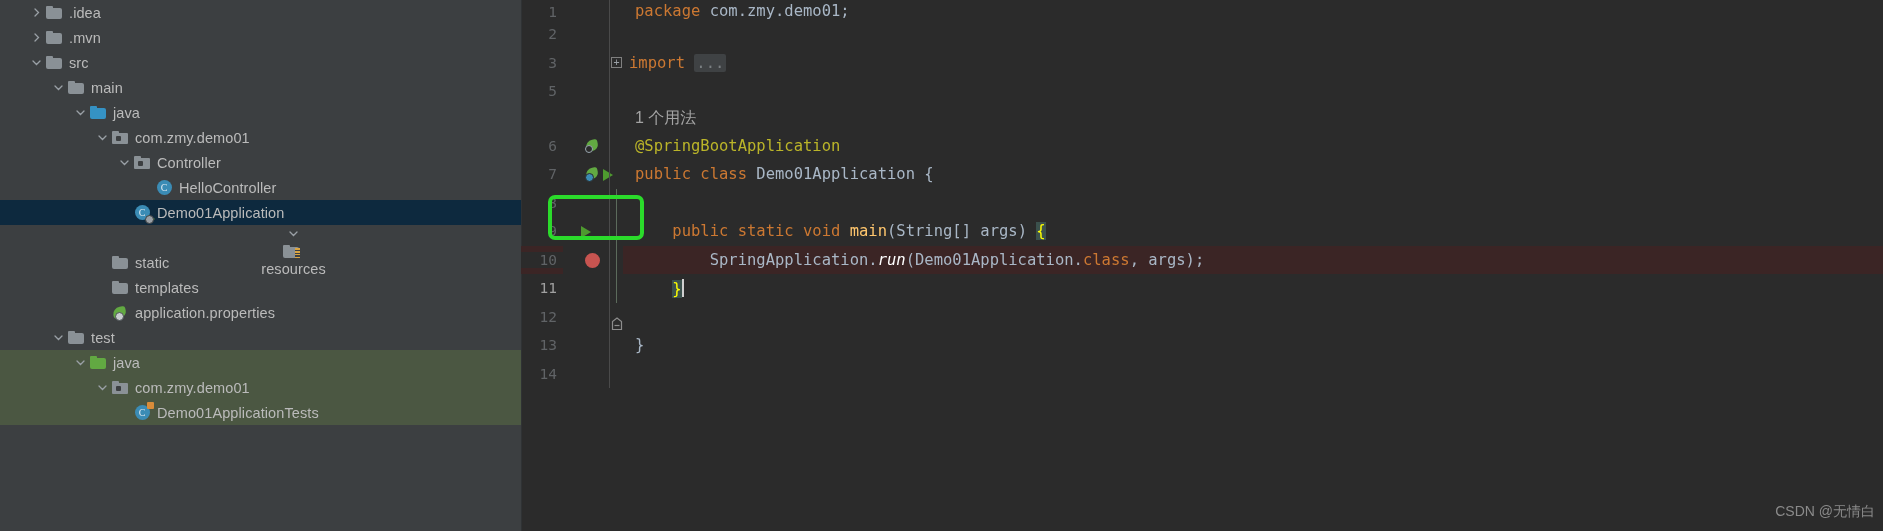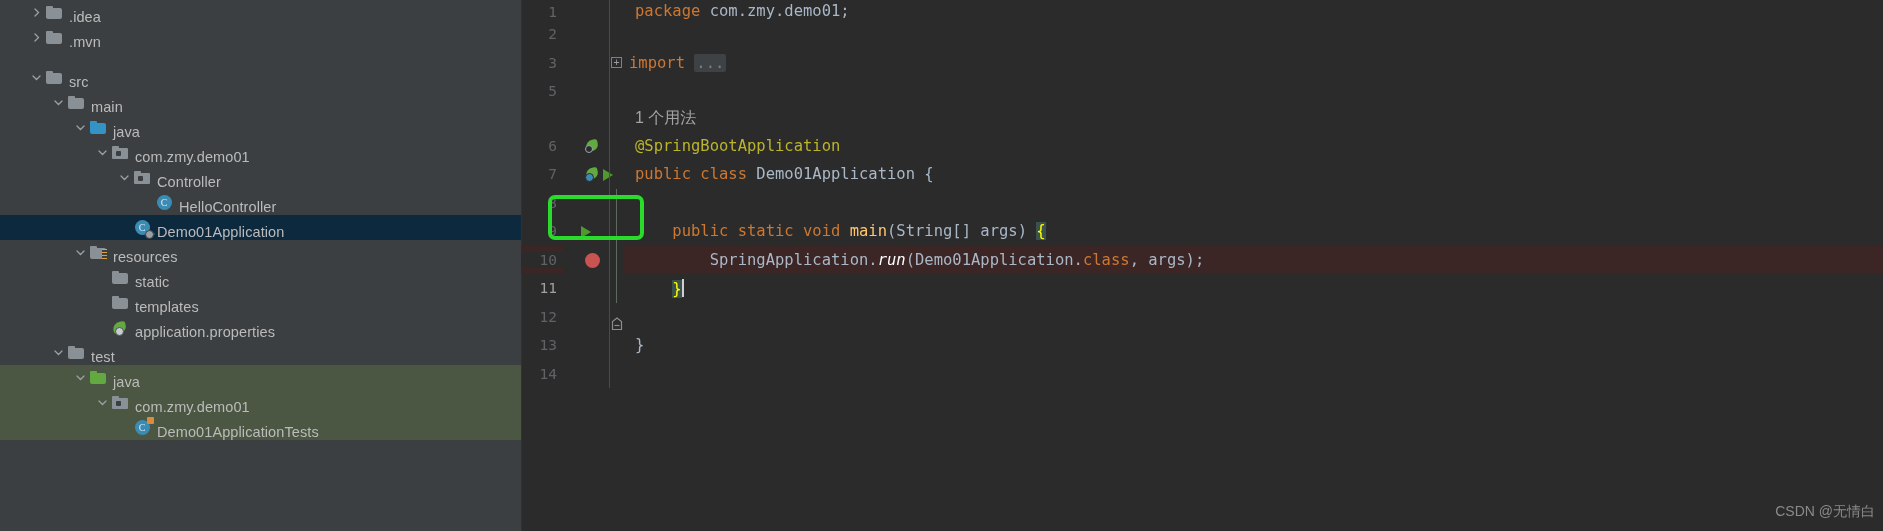--- a/index.html
+++ b/index.html
@@ -22,21 +22,21 @@
     width: 521px;
     height: 531px;
     background: #3c3f41;
     overflow: hidden;
     flex: 0 0 521px;
   }
   .tree-row {
     position: relative;
     height: 25px;
     display: flex;
-    align-items: flex-end;
+    align-items: center;
     white-space: nowrap;
     font-size: 14.5px;
     color: #bbbbbb;
     padding-right: 6px;
   }
   .tree-row.selected      { background: #0d293e; }
   .tree-row.testsrc       { background: #4b5742; }
   .arrow {
     width: 16px; height: 25px;
     display: flex; align-items: center; justify-content: center;
@@ -310,21 +310,21 @@
             </svg>
           </span>
           <span class="ic">
             <span class="folder">
               <span class="body"></span>
               <span class="tab"></span>
             </span>
           </span>
           <span class="label">.mvn</span>
         </div>
-        <div class="tree-row" style="padding-left: 28px; margin-top: 15px;">
+        <div class="tree-row" style="padding-left: 28px;">
           <span class="arrow">
             <svg width="9" height="9" viewBox="0 0 9 9">
               <path d="M1 3 L4.5 6.5 L8 3" fill="none" stroke="#9aa0a6" stroke-width="1.3" stroke-linecap="round"></path>
             </svg>
           </span>
           <span class="ic">
             <span class="folder">
               <span class="body"></span>
               <span class="tab"></span>
             </span>
@@ -396,21 +396,21 @@
           </span>
           <span class="label">HelloController</span>
         </div>
         <div class="tree-row selected" style="padding-left: 116px;">
           <span class="arrow empty"></span>
           <span class="ic">
             <span class="cls">C<span class="badge-run"></span><span class="badge-clock"></span></span>
           </span>
           <span class="label">Demo01Application</span>
         </div>
-        <div class="tree-row" style="padding-left: 72px;">
+        <div class="tree-row" style="padding-left: 72px; flex-direction: column;">
           <span class="arrow">
             <svg width="9" height="9" viewBox="0 0 9 9">
               <path d="M1 3 L4.5 6.5 L8 3" fill="none" stroke="#9aa0a6" stroke-width="1.3" stroke-linecap="round"></path>
             </svg>
           </span>
           <span class="ic">
             <span class="folder">
               <span class="body"></span>
               <span class="tab"></span>
               <span class="stripes"></span>

